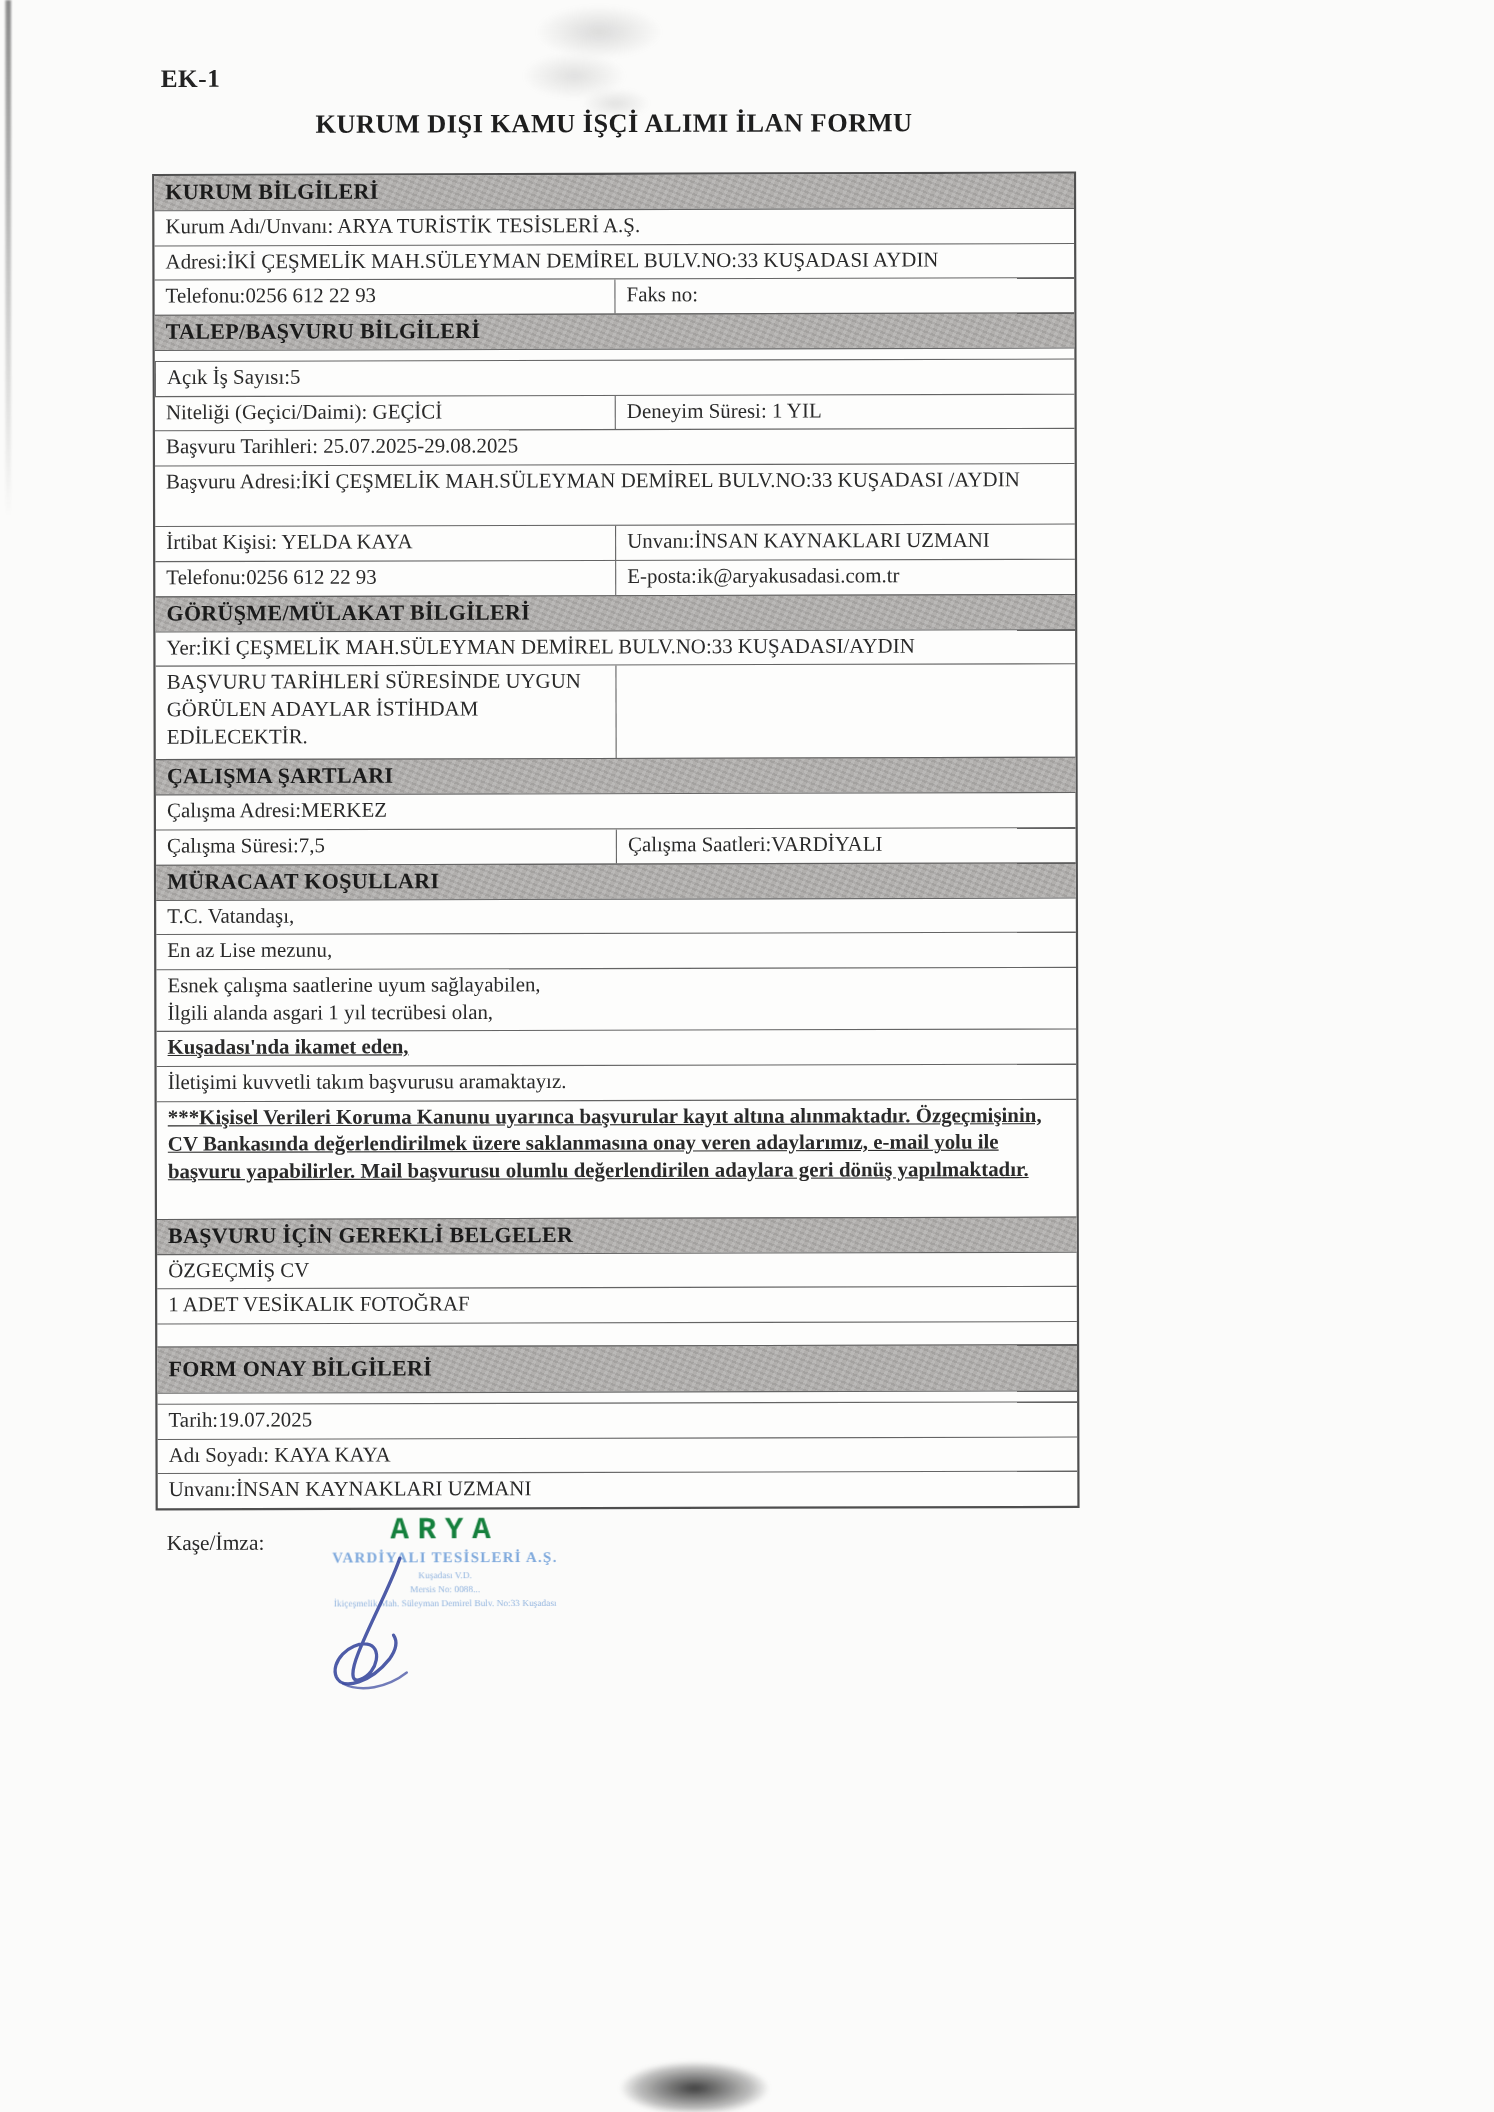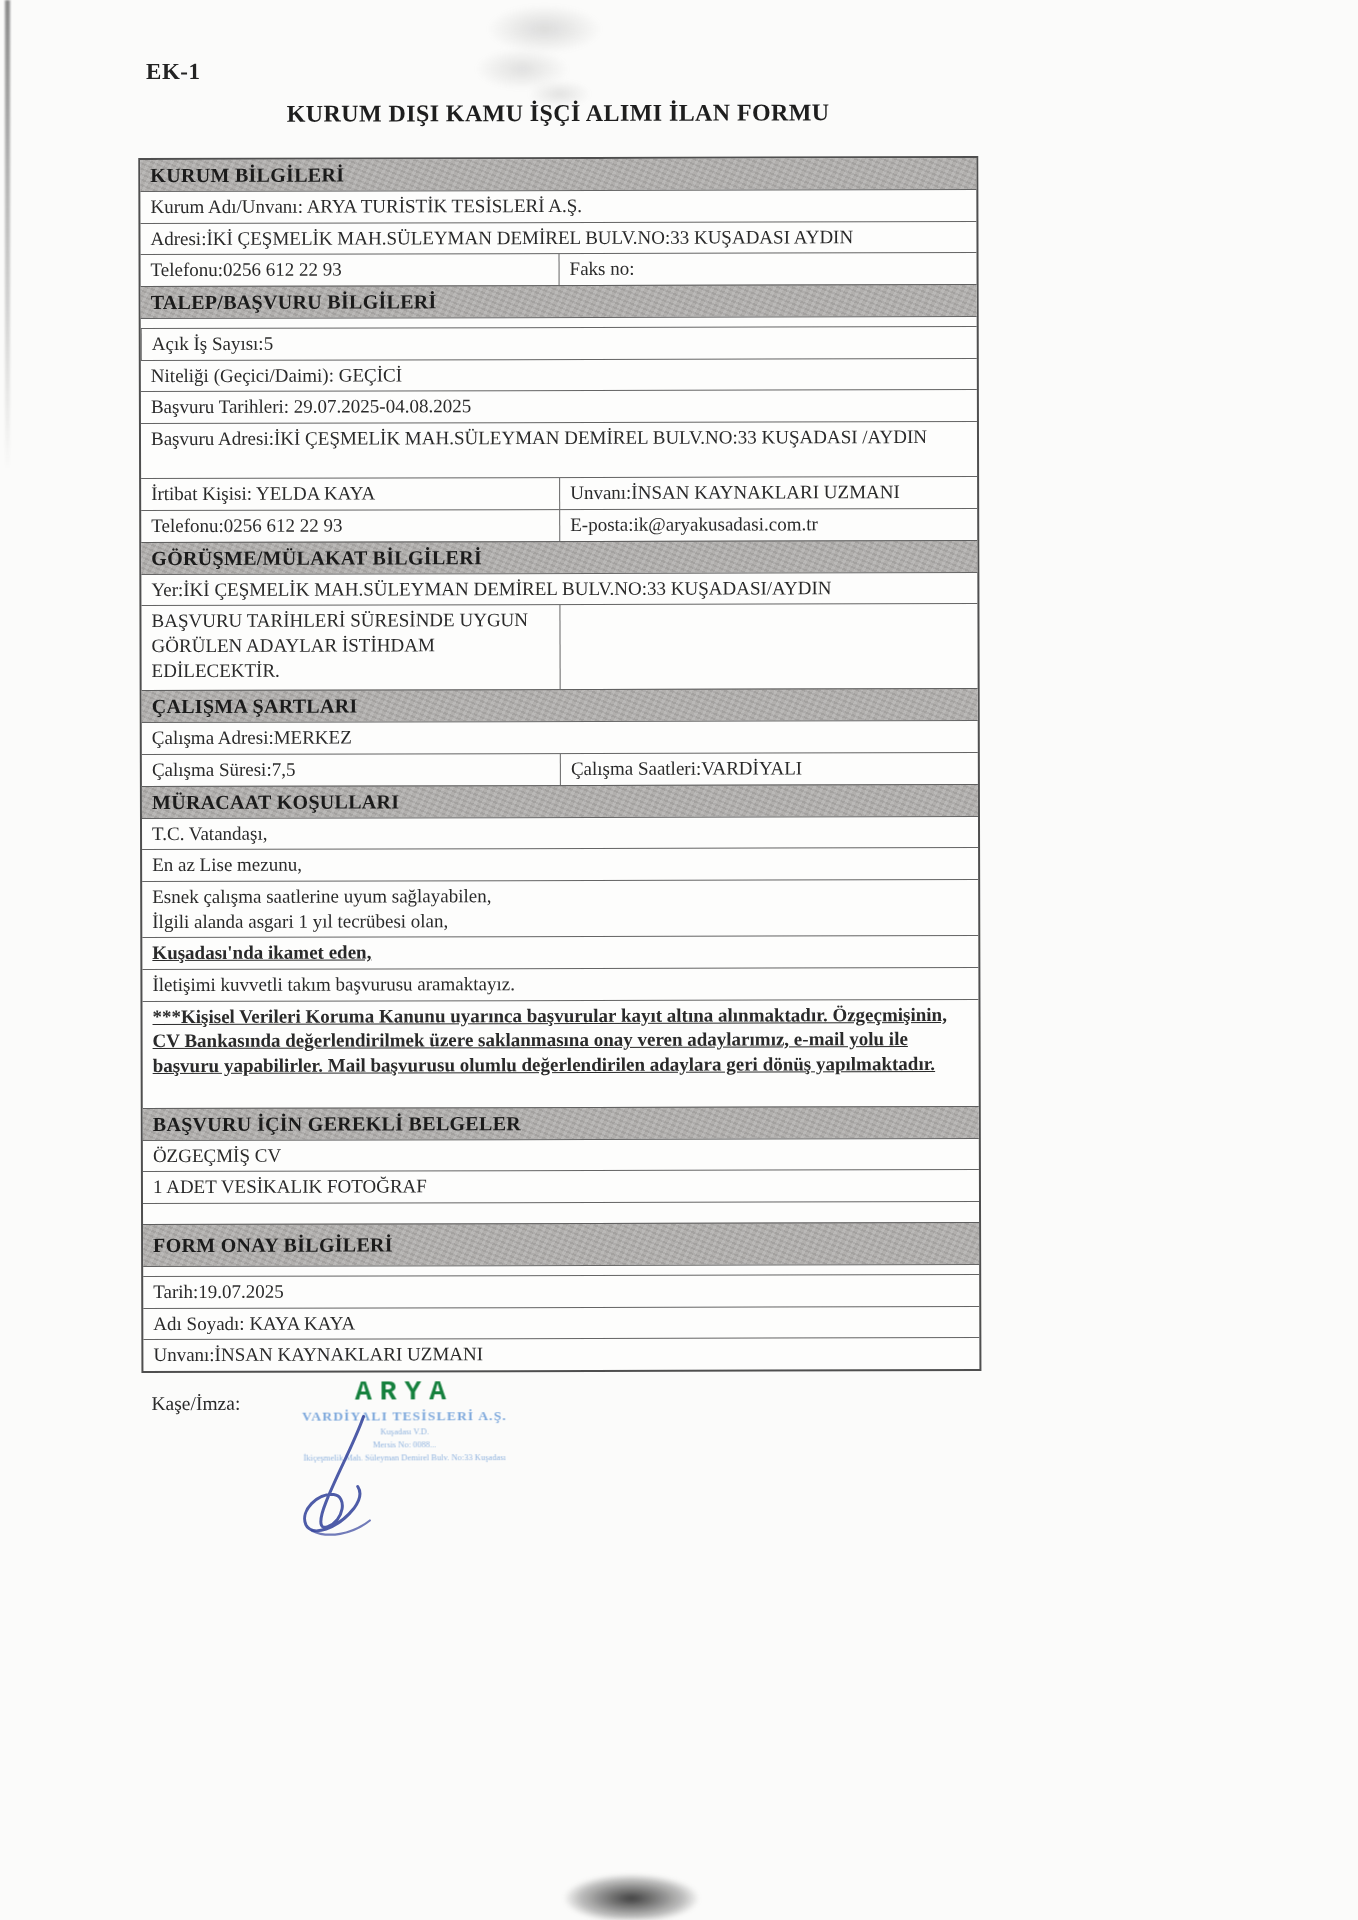--- a/index.html
+++ b/index.html
@@ -115,23 +115,24 @@
       <div class="cr">Faks no:</div>
     </div>
 
     <div class="header-row">TALEP/BAŞVURU BİLGİLERİ</div>
     <div class="row spacer-s"></div>
     <div class="row cols">
       <div class="cr">Açık İş Sayısı:5</div>
     </div>
     <div class="row cols">
       <div class="cl">Niteliği (Geçici/Daimi): GEÇİCİ</div>
-    </div>
-    <div class="row">
-        <span>Başvuru Tarihleri: 29.07.2025-04.08.2025</span>
+      <div class="cr">Deneyim Süresi: 1 YIL</div>
+    </div>
+    <div class="row">
+        <span>Başvuru Tarihleri: 25.07.2025-29.08.2025</span>
       </div>
     <div class="row top" style="min-height:48px;">
         <span>Başvuru Adresi:İKİ ÇEŞMELİK MAH.SÜLEYMAN DEMİREL BULV.NO:33 KUŞADASI /AYDIN</span>
       </div>
     <div class="row cols">
       <div class="cl">İrtibat Kişisi: YELDA KAYA</div>
       <div class="cr">Unvanı:İNSAN KAYNAKLARI UZMANI</div>
     </div>
     <div class="row cols">
       <div class="cl">Telefonu:0256 612 22 93</div>

